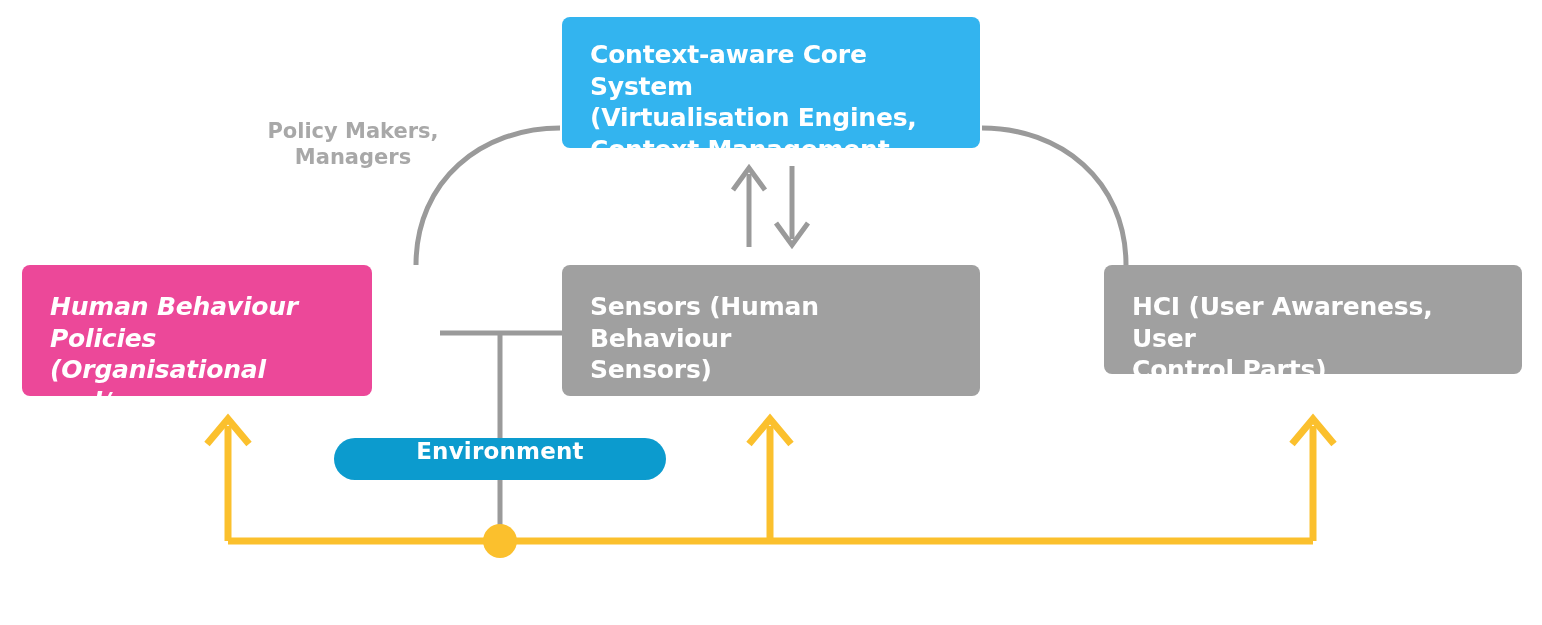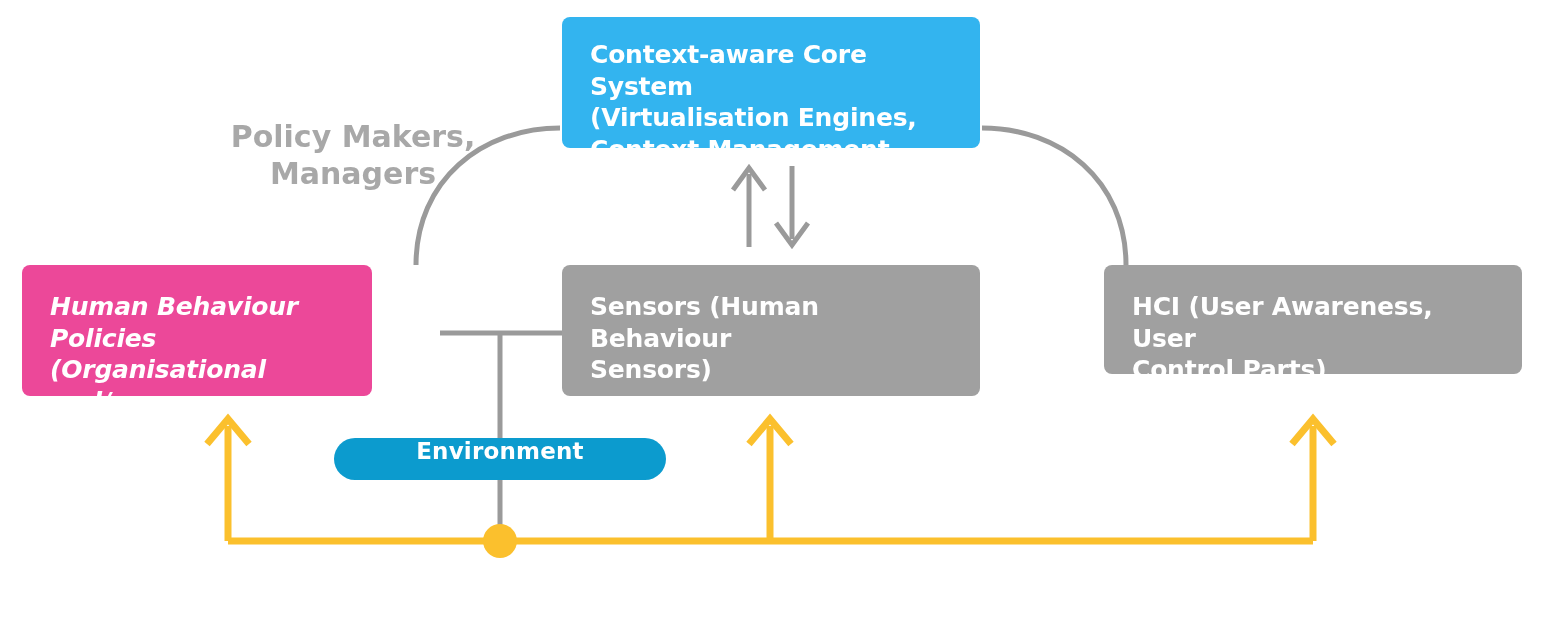--- a/index.html
+++ b/index.html
@@ -90,21 +90,21 @@
     letter-spacing: 0.2px;
   }
   #policy-makers-label {
     position: absolute;
     left: 228px;
     top: 118px;
     width: 250px;
     text-align: center;
     color: #a8a8a8;
     font-weight: bold;
-    font-size: 30px;
+    font-size: 21px;
     line-height: 1.24;
     white-space: pre-line;
   }
   #end-users-label {
     position: absolute;
     left: 370px;
     top: 576px;
     width: 260px;
     text-align: center;
     color: #231f20;

